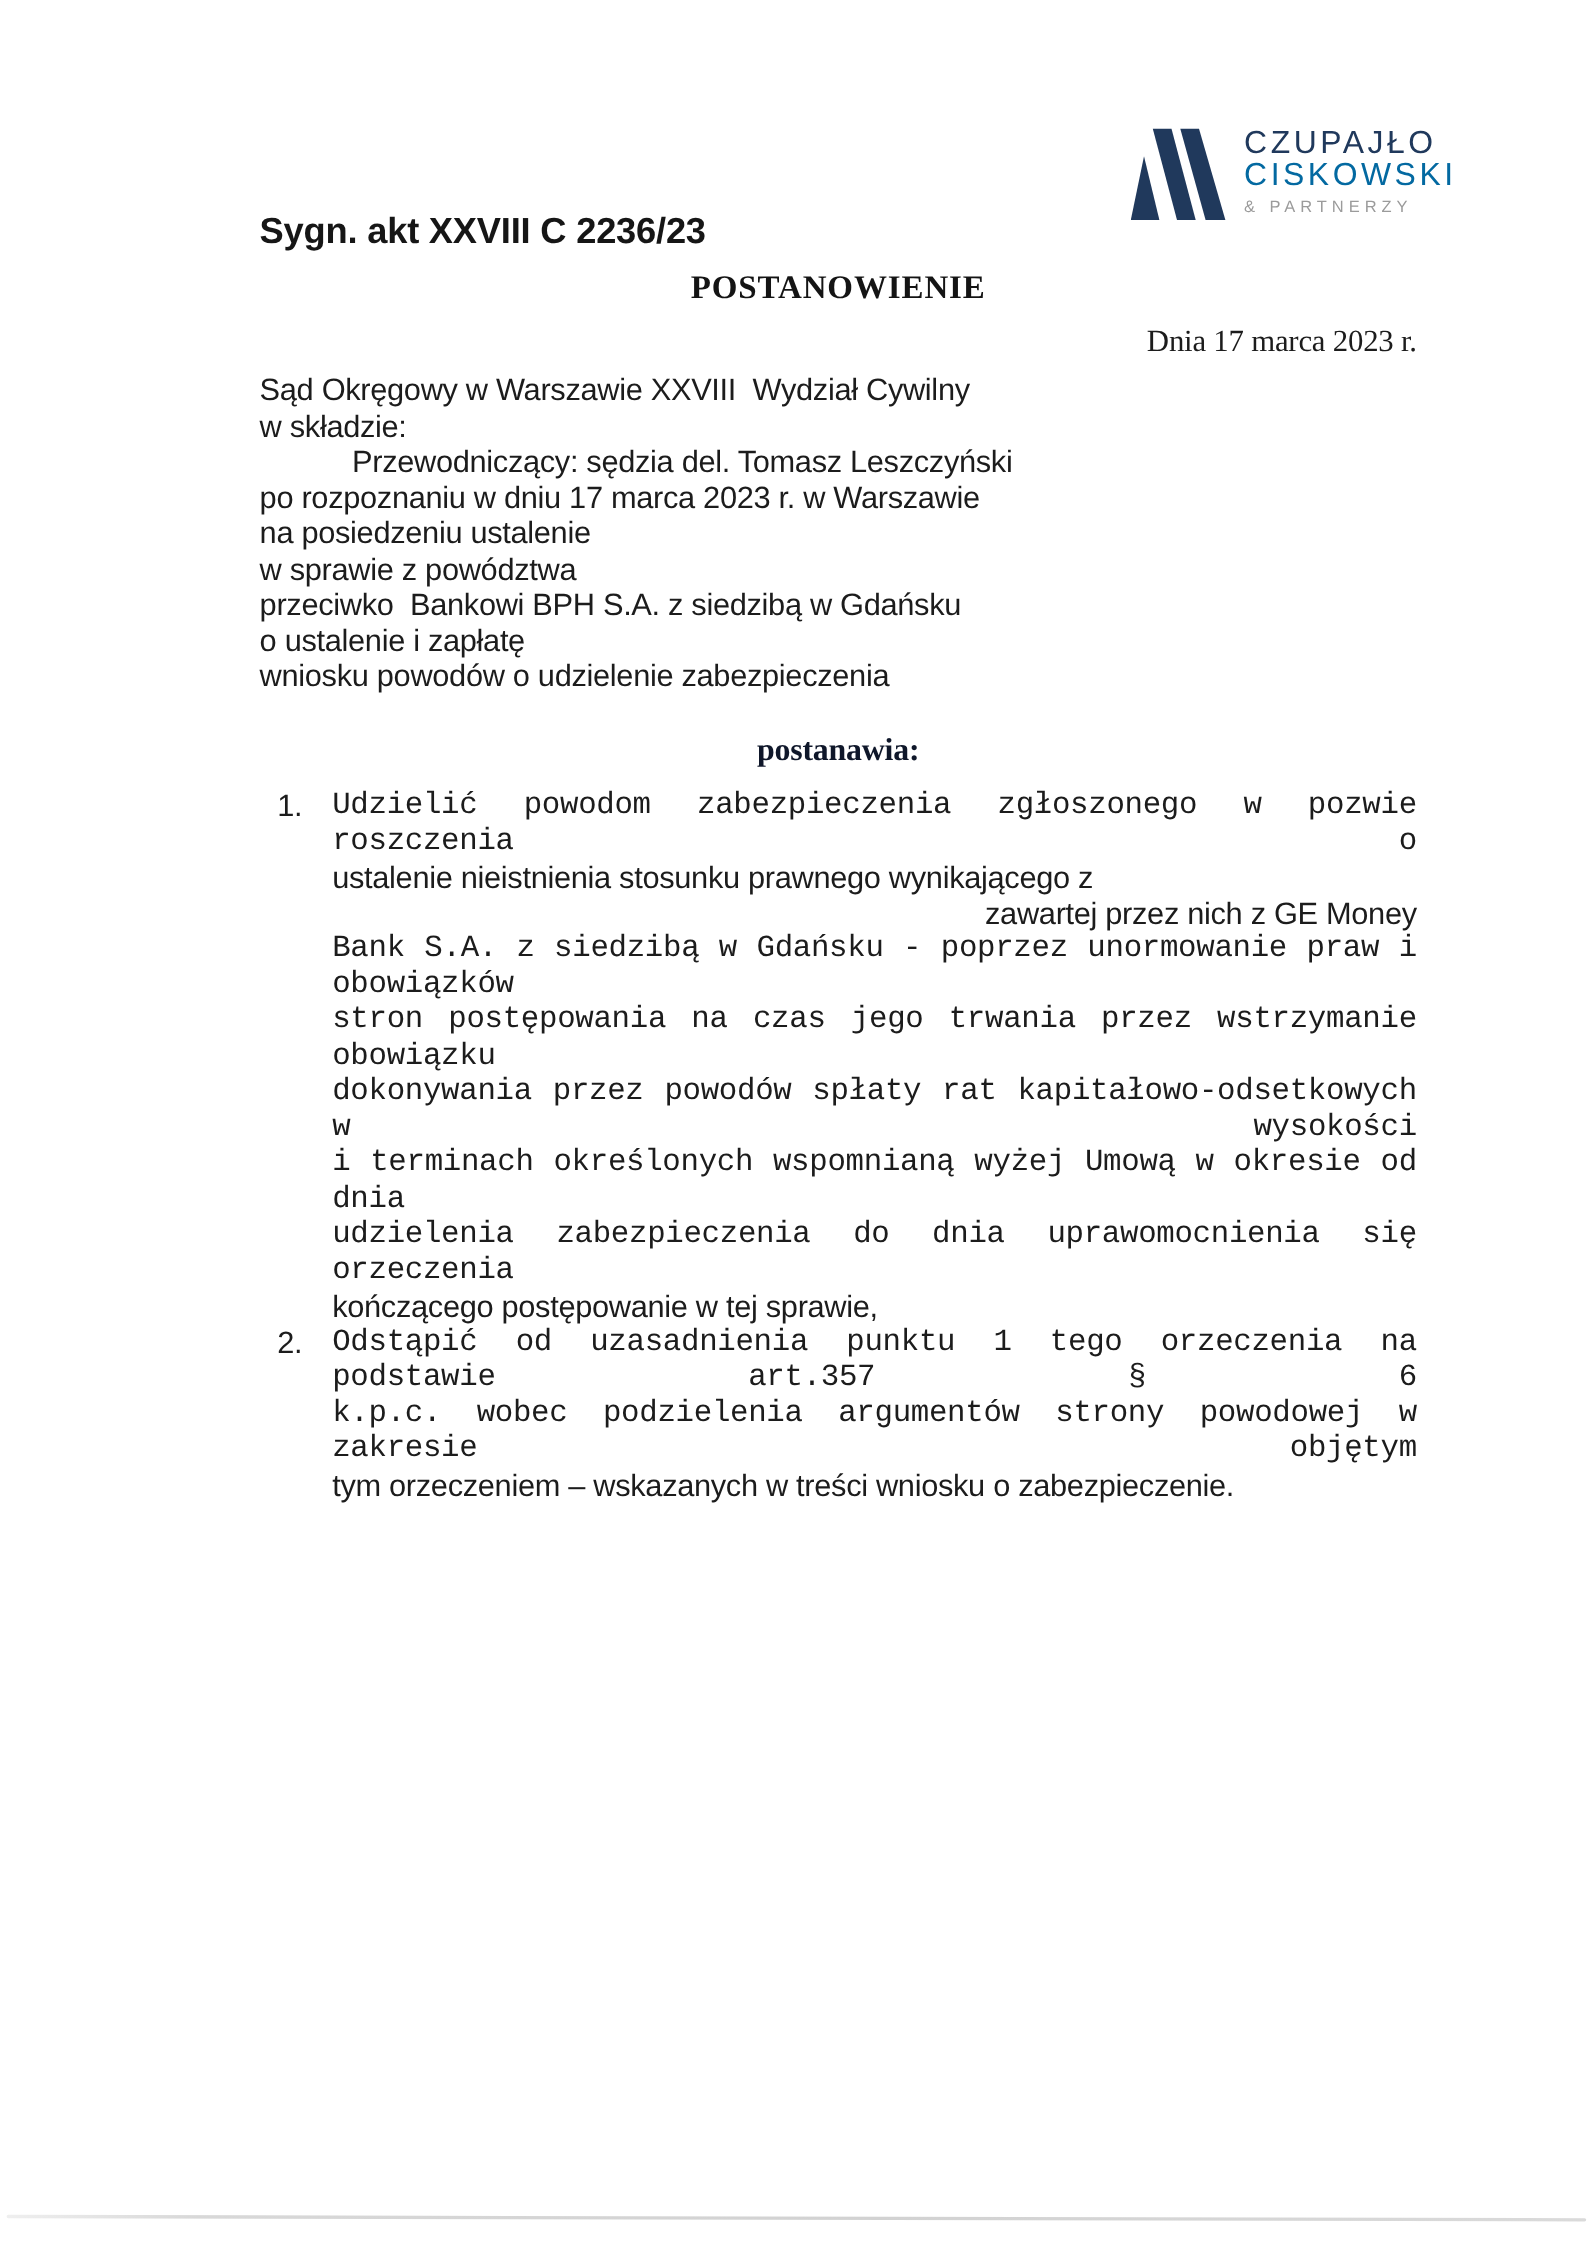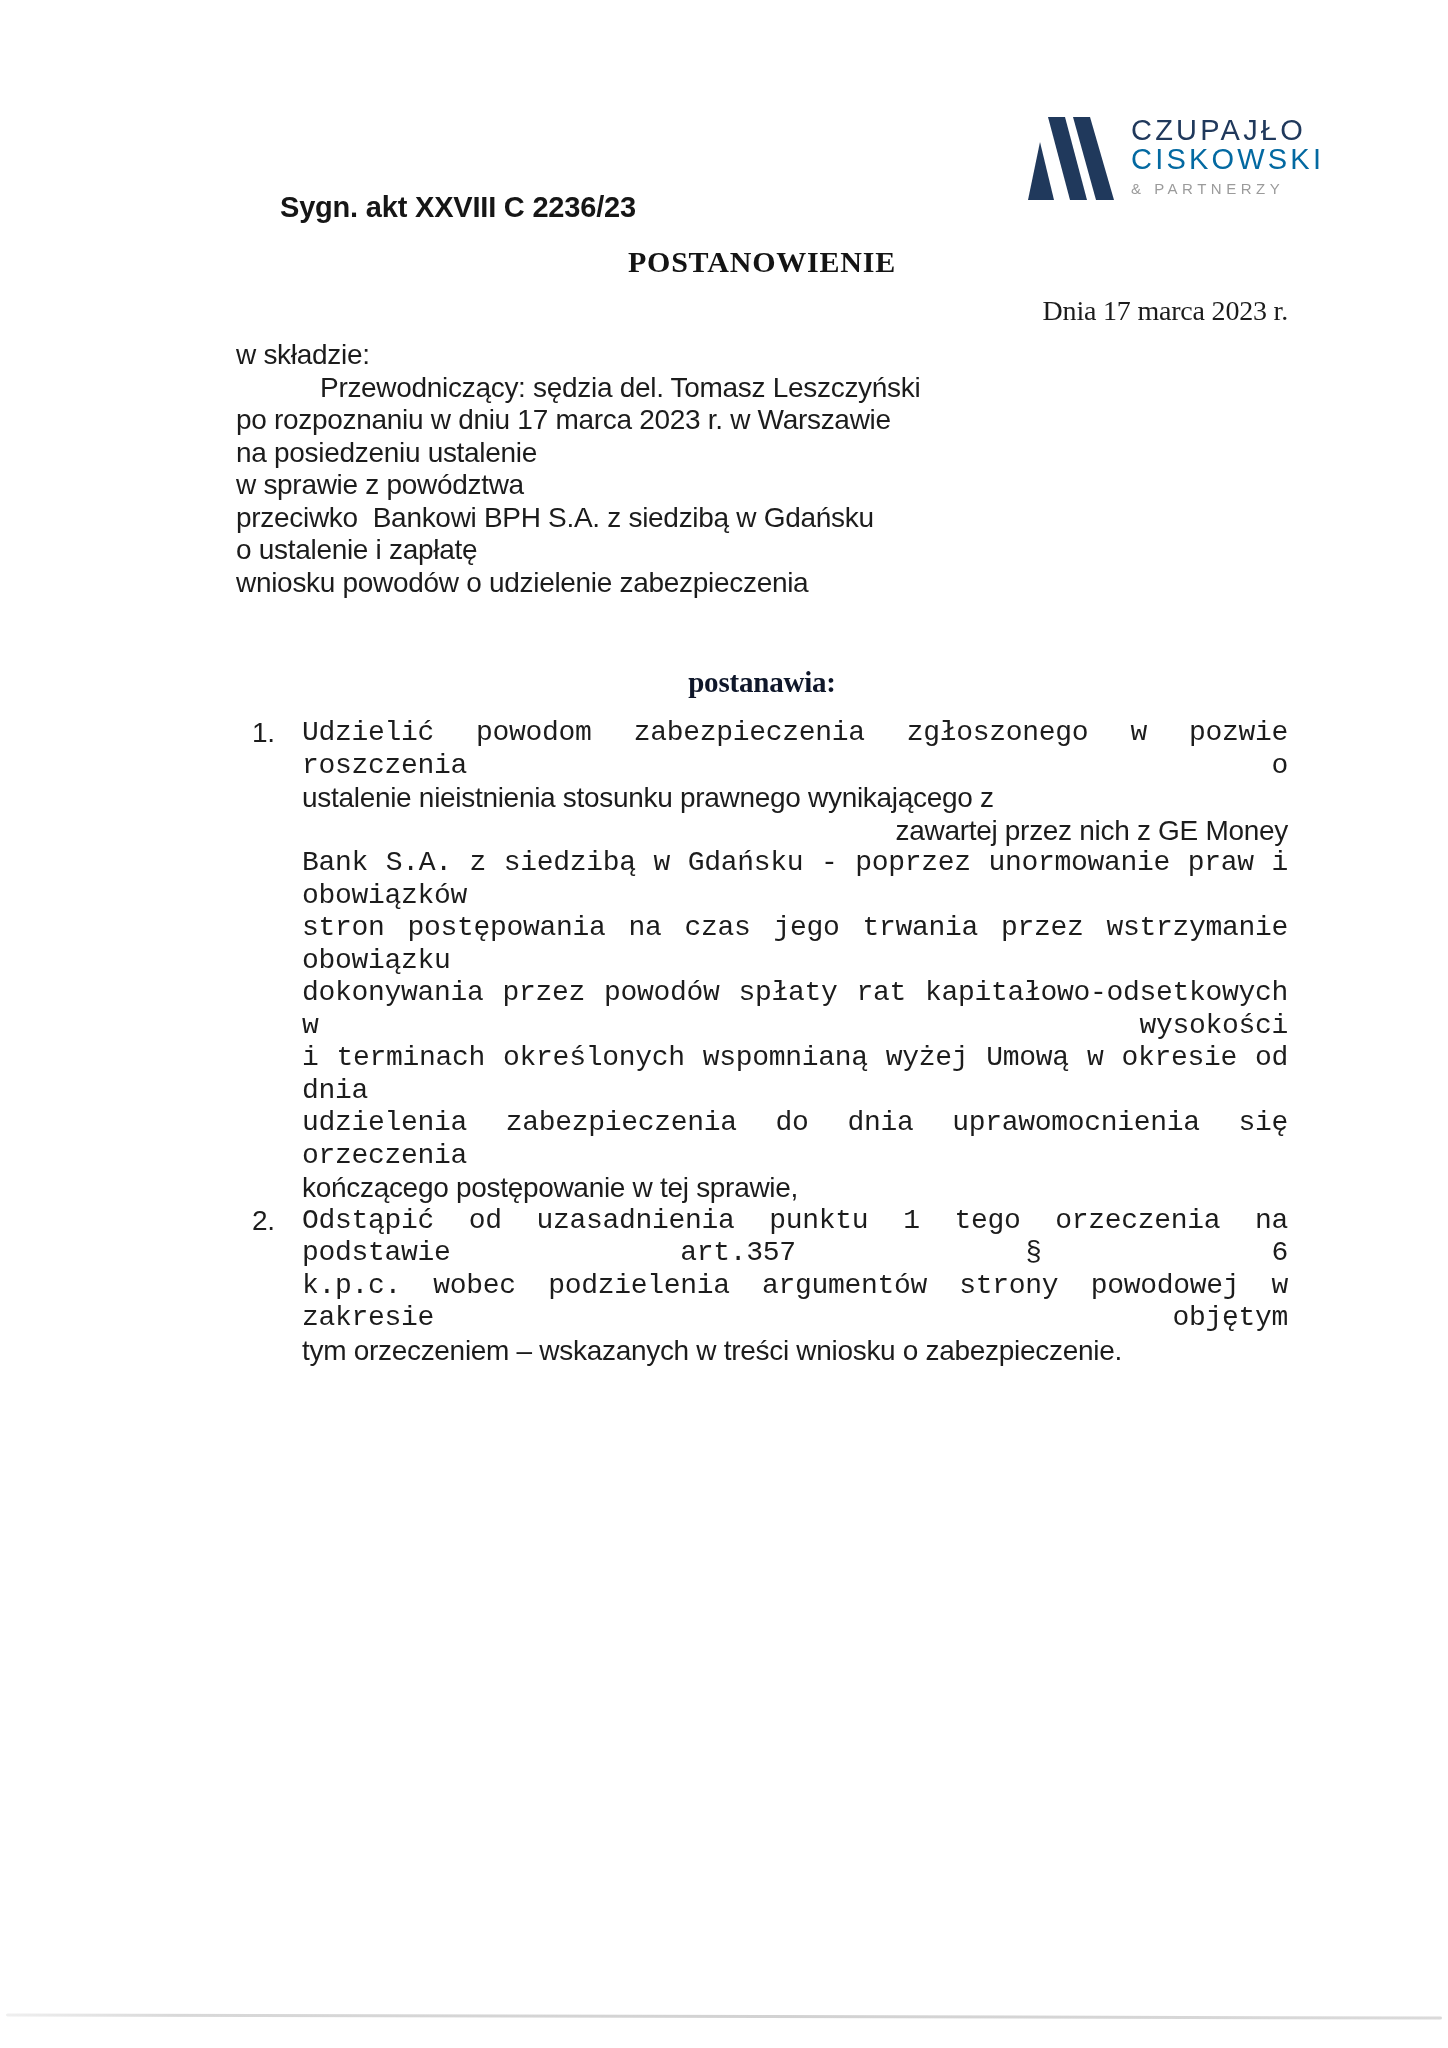--- a/index.html
+++ b/index.html
@@ -9,21 +9,21 @@
     background:#ffffff;
     font-family:"Liberation Sans", sans-serif;
     color:#1c1c1c;
     overflow:hidden;
   }
   .abs { position:absolute; }
 
   
   .case-number {
     left:236px; top:191px;
-    font-size:29px; font-weight:bold; letter-spacing:-0.2px; color:#161616;margin-left:44px;
+    font-size:33px; font-weight:bold; letter-spacing:-0.2px; color:#161616;
   }
 
   
   .logo { left:1028px; top:116px; display:flex; align-items:flex-start; gap:15px; }
   .logo-mark { width:88px; height:84px; display:block; }
   .logo-text { display:flex; flex-direction:column; }
   .logo-line { font-size:29px; line-height:29px; letter-spacing:3.2px; font-weight:normal; }
   .logo-sub { margin-top:7px; font-size:15px; line-height:15px; letter-spacing:4.5px; }
 
   
@@ -73,20 +73,21 @@
       <span class="logo-line" style="color: #0369a1;">CISKOWSKI</span>
       <span class="logo-sub" style="color: rgb(155, 155, 155);">&amp; PARTNERZY</span>
     </div>
   </div>
 
   <div class="abs colwrap doc-title">POSTANOWIENIE</div>
 
   <div class="abs colwrap date-line">Dnia 17 marca 2023 r.</div>
 
   <div class="abs intro">
+    <div class="intro-line">Sąd Okręgowy w Warszawie XXVIII  Wydział Cywilny</div>
     <div class="intro-line">w składzie:</div>
     <div class="intro-line indent">Przewodniczący: sędzia del. Tomasz Leszczyński</div>
     <div class="intro-line">po rozpoznaniu w dniu 17 marca 2023 r. w Warszawie</div>
     <div class="intro-line">na posiedzeniu ustalenie</div>
     <div class="intro-line">w sprawie z powództwa</div>
     <div class="intro-line">przeciwko  Bankowi BPH S.A. z siedzibą w Gdańsku</div>
     <div class="intro-line">o ustalenie i zapłatę</div>
     <div class="intro-line">wniosku powodów o udzielenie zabezpieczenia</div>
   </div>
 

